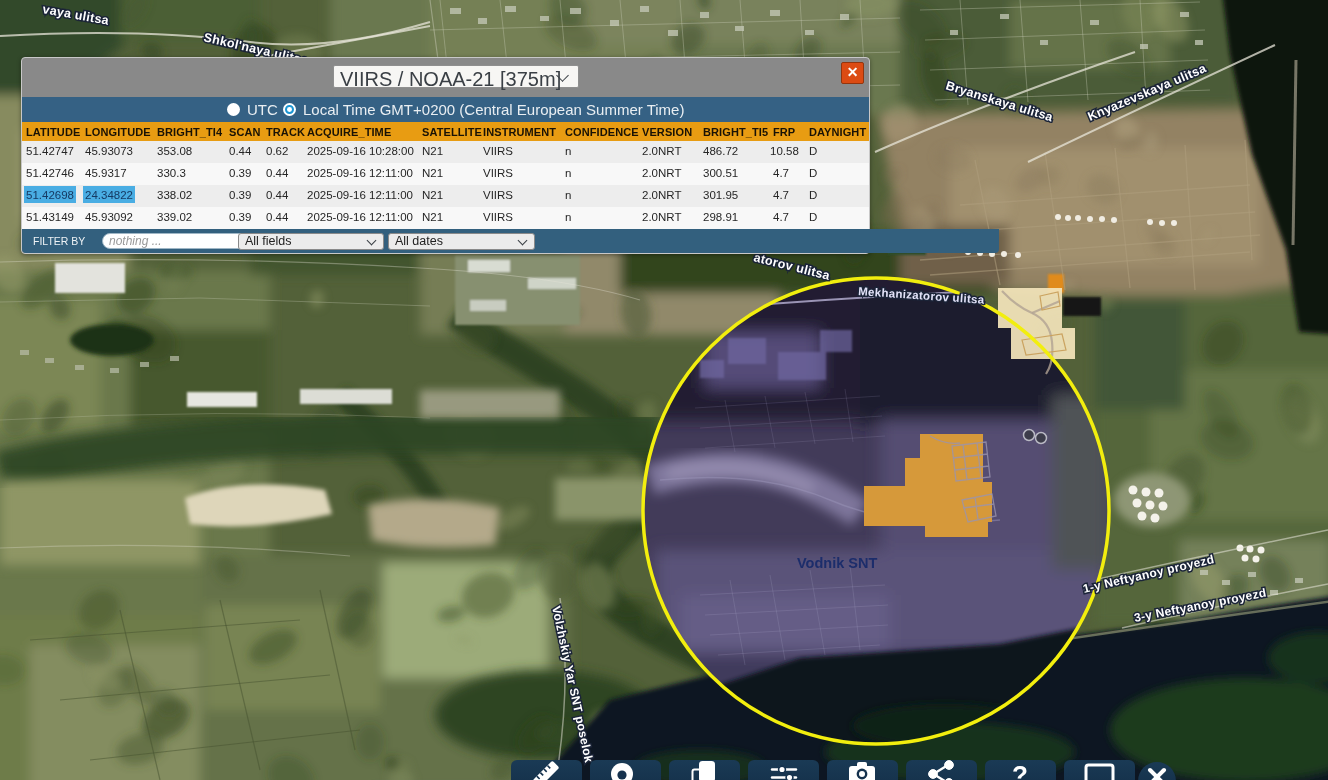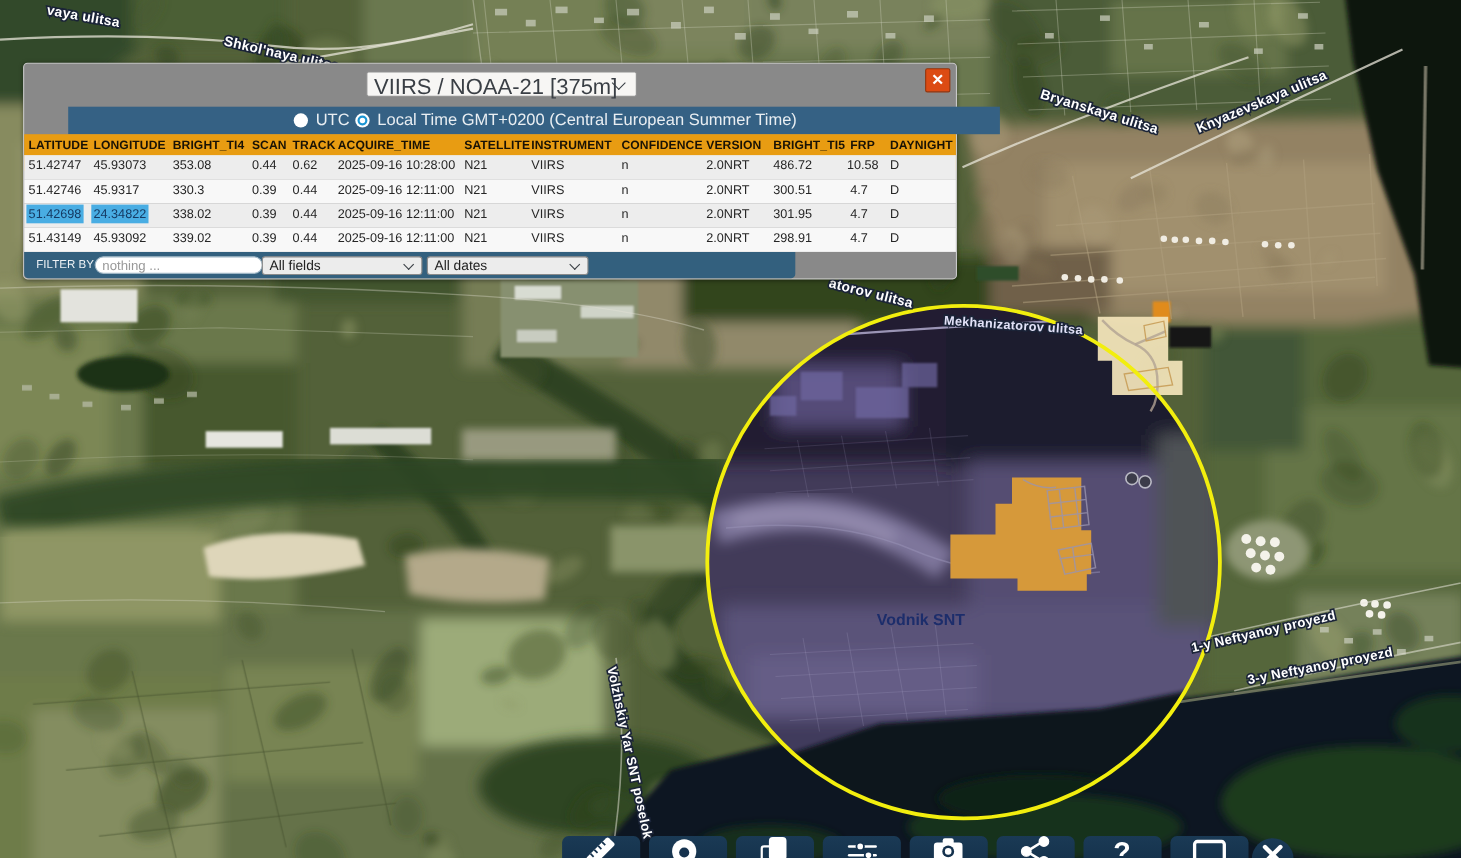--- a/index.html
+++ b/index.html
@@ -4,30 +4,30 @@
 <style>
 html,body{margin:0;padding:0;width:1328px;height:780px;overflow:hidden;background:#55643c;font-family:"Liberation Sans",sans-serif;}
 #stage{position:relative;width:1328px;height:780px;overflow:hidden;}
 #mapsvg{position:absolute;left:0;top:0;}
 
 #panel{position:absolute;left:21px;top:57px;width:847px;height:195px;background:#898989;border:1px solid #c8c8c8;border-radius:4px;box-shadow:0 1px 4px rgba(0,0,0,.4);}
 #seldiv{position:absolute;left:311px;top:7px;width:244px;height:21px;background:#f7f6f4;border:1px solid #8f8f8f;border-radius:2px;}
 #seldiv .txt{position:absolute;left:6px;top:2px;font-size:20px;color:#3a3f45;}
 #seldiv .chev{position:absolute;right:11px;top:5px;width:8px;height:8px;border-right:1.8px solid #3a3f45;border-bottom:1.8px solid #3a3f45;transform:rotate(45deg);}
 #closeb{position:absolute;right:5px;top:4px;width:21px;height:20px;background:#dc4b13;border:1px solid #93350e;border-radius:2px;color:#fff;font-weight:bold;font-size:14px;text-align:center;line-height:19px;}
-#radioband{position:absolute;left:0px;top:39px;width:847px;height:25px;background:#356184;margin-left:40px;}
+#radioband{position:absolute;left:0px;top:39px;width:847px;height:25px;background:#356184;}
 .radio{position:absolute;top:6px;width:13px;height:13px;border-radius:50%;background:#fff;}
 #radioband .lab{position:absolute;top:4px;font-size:15px;color:#e9eef2;}
 #hdr{position:absolute;left:0;top:64px;width:847px;height:33px;background:#e89c12;}
 #hdr span{position:absolute;top:4px;font-size:11px;font-weight:bold;color:#191205;letter-spacing:.1px;}
 .trow{position:absolute;left:0;width:847px;height:22px;}
 .trow span{position:absolute;top:4px;font-size:11.5px;color:#262626;}
-#footer{position:absolute;left:0;top:171px;width:701px;height:24px;background:#33607e;border-radius:0 0 4px 4px;}
+#footer{position:absolute;left:0;top:171px;width:977px;height:24px;background:#33607e;border-radius:0 0 4px 4px;}
 #footer .fb{position:absolute;left:11px;top:6px;font-size:10.5px;color:#eef2f5;}
-#finput{position:absolute;left:64px;top:4px;width:139px;height:14px;background:#fff;border:1px solid #9fb6c5;border-radius:8px;font-size:12px;color:#999;padding:0 6px;line-height:14px;}
+#finput{position:absolute;left:80px;top:4px;width:139px;height:14px;background:#fff;border:1px solid #9fb6c5;border-radius:8px;font-size:12px;color:#999;padding:0 6px;line-height:14px;font-style:italic;}
 .fsel{position:absolute;top:4px;height:15px;background:#ececec;border:1px solid #8a8a8a;border-radius:3px;font-size:12.5px;color:#222;padding:0 6px;line-height:15px;}
 .fsel .ch{position:absolute;right:8px;top:3px;width:6px;height:6px;border-right:1.6px solid #3a3f45;border-bottom:1.6px solid #3a3f45;transform:rotate(45deg);}
 
 .tbtn{position:absolute;top:760px;width:71px;height:40px;background:linear-gradient(#1a3a55,#122c45);border-radius:6px;}
 #xbtn{position:absolute;left:1138px;top:762px;width:38px;height:38px;background:linear-gradient(#1a3a55,#122c45);border-radius:50%;}
 </style>
 </head>
 <body>
 <div id="stage">
 <svg id="mapsvg" width="1328" height="780" viewBox="0 0 1328 780">

